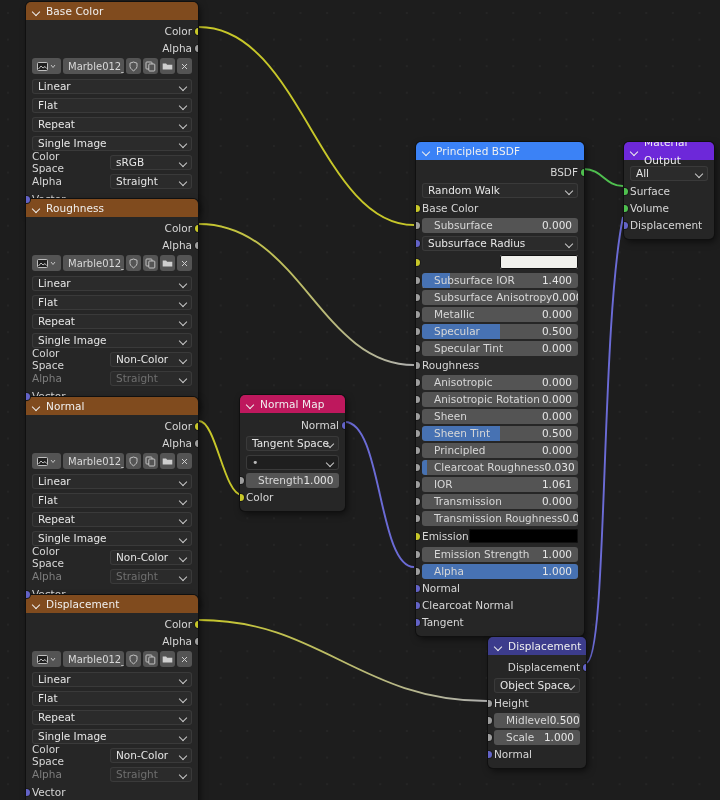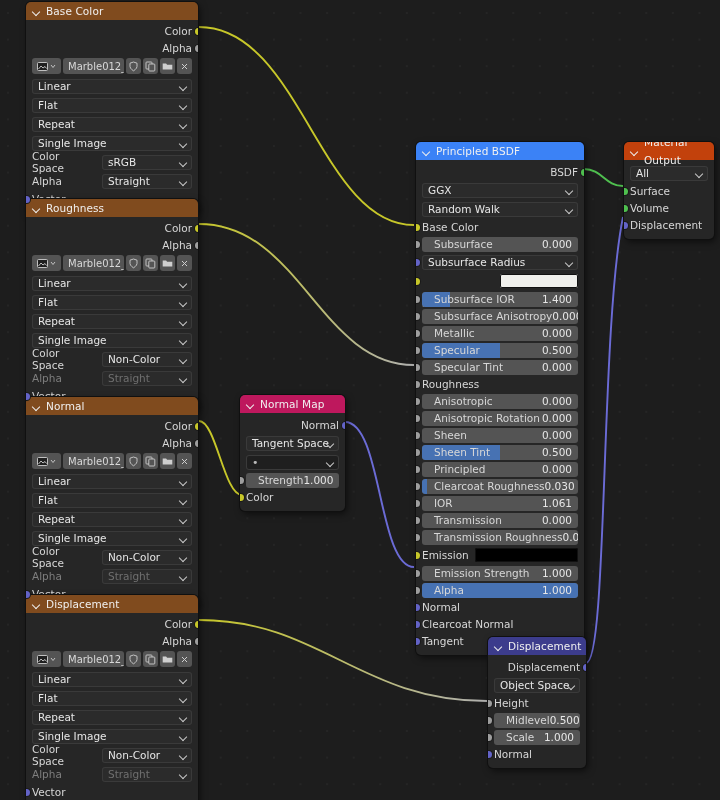--- a/index.html
+++ b/index.html
@@ -44,21 +44,21 @@
     padding: 0 6px;
     font-size: 10.5px;
     color: #f0f0f0;
     display: flex;
     align-items: center;
     gap: 5px;
     letter-spacing: 0.1px;
   }
   .hdr-tex   { background: #804b1e; }
   .hdr-bsdf  { background: #3b82f6; }
-  .hdr-out   { background: #c2410c; }
+  .hdr-out   { background: #6d28d9; }
   .hdr-vec   { background: #be185d; }
   .hdr-disp  { background: #3c3c8c; }
   .collapse-arrow {
     width: 9px; height: 9px;
     display: inline-block;
     position: relative;
     flex: 0 0 auto;
   }
   .collapse-arrow::before {
     content: "";
@@ -138,21 +138,21 @@
   }
   .fill.full { border-radius: 3px; }
   .swatch {
     flex: 1 1 auto;
     height: 14px;
     border-radius: 2px;
     box-shadow: inset 0 0 0 1px #111;
   }
 
   
-  .field { display: flex; align-items: center; gap: 8px; }
+  .field { display: flex; align-items: center; gap: 16px; }
   .field .fl { width: 62px; font-size: 10.5px; color: #d7d7d7; flex: 0 0 auto;}
   .field .fl.dim { color: #7e7e7e; }
 
   
   .imgbar { display: flex; align-items: center; gap: 2px; height: 16px; margin: 2px 6px 3px 6px; }
   .ib {
     height: 16px;
     background: #545454;
     border-radius: 3px;
     display: flex;
@@ -604,25 +604,20 @@
     <span class="collapse-arrow"></span>
     <span>Principled BSDF</span>
   </div>
   <div class="node-body">
     <div class="row out">
       <span class="lbl">BSDF</span>
       <span class="sock out s-green"></span>
     </div>
     <div class="row tall">
       <div class="wdg dropdown">
-          <span>GGX</span>
-        </div>
-    </div>
-    <div class="row tall">
-      <div class="wdg dropdown">
           <span>Random Walk</span>
         </div>
     </div>
     <div id="bsdf-inputs">
         <div class="row">
           <span class="sock in s-yellow"></span>
           <span class="lbl">Base Color</span>
         </div>
         <div class="row">
           <span class="sock in s-grey"></span>
@@ -743,21 +738,21 @@
         </div>
         <div class="row">
           <span class="sock in s-grey"></span>
           <div class="wdg num">
             <span class="vname lbl pad">Transmission Roughness</span>
             <span class="vval">0.000</span>
           </div>
         </div>
         <div class="row tall">
           <span class="sock in s-yellow"></span>
-          <span class="lbl" style="flex: 0 0 auto; padding-right: 6px;">Emission</span>
+          <span class="lbl" style="flex: 0 0 auto; ">Emission</span>
           <div class="swatch" style="background: rgb(0, 0, 0);"></div>
         </div>
         <div class="row">
           <span class="sock in s-grey"></span>
           <div class="wdg num">
             <span class="vname lbl pad">Emission Strength</span>
             <span class="vval">1.000</span>
           </div>
         </div>
         <div class="row">

